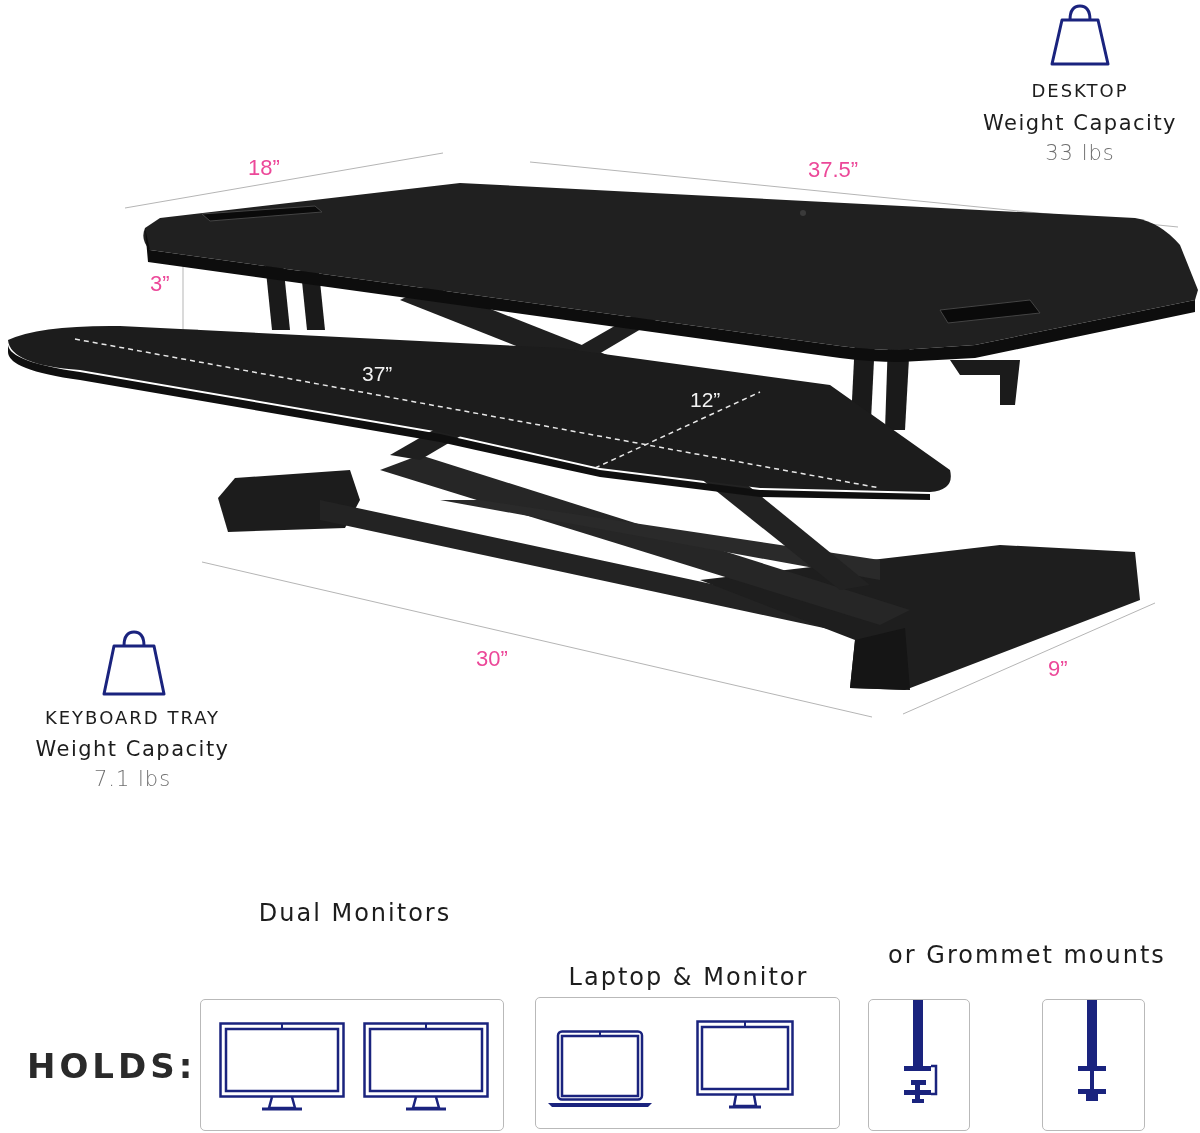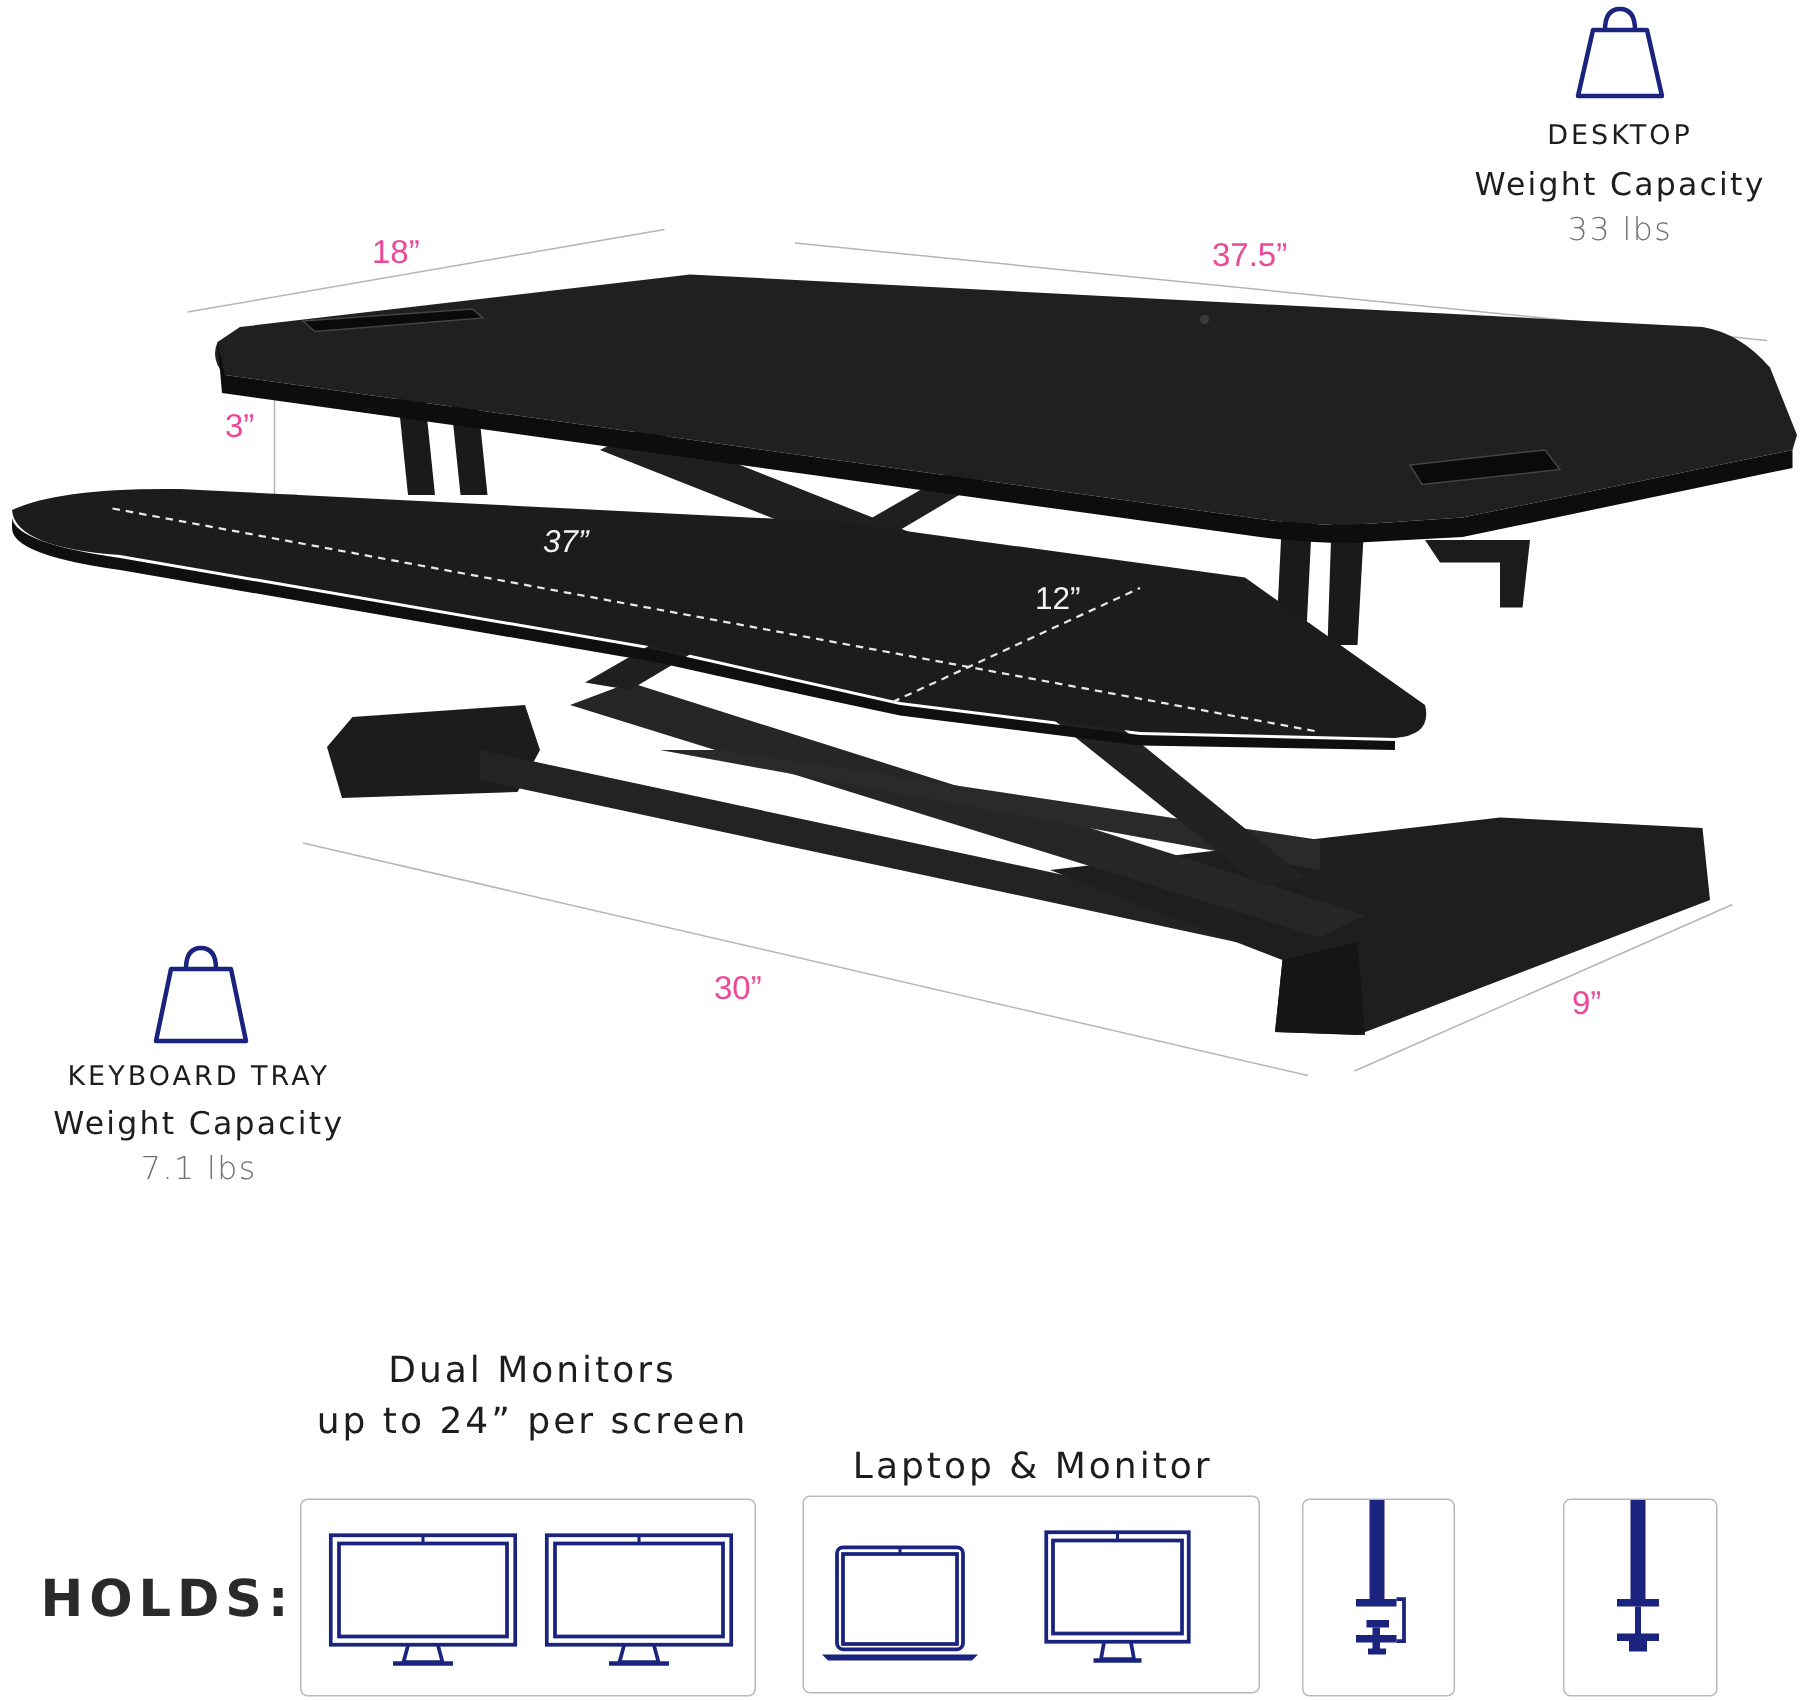--- a/index.html
+++ b/index.html
@@ -57,21 +57,21 @@
 
     <path d="M202,214 L315,206 L322,212 L210,221 Z" fill="#0a0a0a" stroke="#444" stroke-width="1"></path>
     <path d="M940,310 L1030,300 L1040,313 L948,323 Z" fill="#0a0a0a" stroke="#444" stroke-width="1"></path>
     <circle cx="803" cy="213" r="3" fill="#3a3a3a"></circle>
   </svg>
 </div>
 
 <div class="abs dim" style="left:248px;top:155px;">18”</div>
 <div class="abs dim" style="left:808px;top:157px;">37.5”</div>
 <div class="abs dim" style="left:150px;top:271px;">3”</div>
-<div class="abs dim-white" style="left:362px;top:350px;font-style:italic;">37”</div>
+<div class="abs dim-white" style="left:362px;top:362px;">37”</div>
 <div class="abs dim-white" style="left:690px;top:388px;">12”</div>
 <div class="abs dim" style="left:476px;top:646px;">30”</div>
 <div class="abs dim" style="left:1048px;top:656px;">9”</div>
 
 <div class="abs" style="left:960px;top:0;width:240px;height:170px;">
   <div style="position:absolute;left:86px;top:2px;">
     <svg width="68" height="66" viewBox="0 0 68 66">
       <path d="M24,18 Q24,4 34,4 Q44,4 44,18" fill="none" stroke="#1a237e" stroke-width="3"></path>
       <path d="M16,18 L52,18 L62,62 L6,62 Z" fill="none" stroke="#1a237e" stroke-width="3" stroke-linejoin="round"></path>
     </svg>
@@ -90,21 +90,20 @@
   </div>
   <div class="cap-title abs" style="left:0;top:82px;width:265px;">KEYBOARD TRAY</div>
   <div class="cap-sub abs" style="left:0;top:112px;width:265px;">Weight Capacity</div>
   <div class="cap-val abs" style="left:0;top:142px;width:265px;">7.1 lbs</div>
 </div>
 
 <div class="abs holds" style="left:27px;top:1046px;">HOLDS:</div>
 
 <div class="abs feat-label" style="left:200px;top:896px;width:310px;">
   <div>Dual Monitors</div>
-  <div>up to 24” per screen</div>
 </div>
 <div class="abs feat-box" style="left:200px;top:999px;width:302px;width:302px;height:130px;">
   <div style="position:absolute;left:18px;top:22px;">
     <svg width="126" height="90" viewBox="0 0 126 90">
       <rect x="1.5" y="1.5" width="123" height="73" fill="none" stroke="#1a237e" stroke-width="2.5"></rect>
       <rect x="7" y="7" width="112" height="62" fill="none" stroke="#1a237e" stroke-width="2.5"></rect>
       <line x1="63" y1="1.5" x2="63" y2="7" stroke="#1a237e" stroke-width="2"></line>
       <path d="M53,75 L50,86 L76,86 L73,75" fill="none" stroke="#1a237e" stroke-width="2.5"></path>
       <line x1="43" y1="87" x2="83" y2="87" stroke="#1a237e" stroke-width="3"></line>
     </svg>
@@ -137,20 +136,21 @@
       <rect x="1.5" y="1.5" width="95" height="73" fill="none" stroke="#1a237e" stroke-width="2.5"></rect>
       <rect x="6" y="7" width="86" height="62" fill="none" stroke="#1a237e" stroke-width="2.5"></rect>
       <line x1="49" y1="1.5" x2="49" y2="7" stroke="#1a237e" stroke-width="2"></line>
       <path d="M40,75 L38,86 L60,86 L58,75" fill="none" stroke="#1a237e" stroke-width="2.5"></path>
       <line x1="33" y1="87" x2="65" y2="87" stroke="#1a237e" stroke-width="3"></line>
     </svg>
   </div>
 </div>
 
 <div class="abs feat-label" style="left:868px;top:938px;width:318px;">
+  <div>or Grommet mounts</div>
 </div>
 <div class="abs feat-box" style="left:868px;top:999px;width:100px;height:130px;">
   <div style="position:absolute;left:32px;top:0;">
     <svg width="40" height="110" viewBox="0 0 40 110">
       <rect x="12" y="0" width="10" height="68" fill="#1a237e"></rect>
       <rect x="3" y="66" width="27" height="5" fill="#1a237e"></rect>
       <path d="M30,66 L35,66 L35,94 L30,94" fill="none" stroke="#1a237e" stroke-width="2.5"></path>
       <rect x="10" y="80" width="15" height="5" fill="#1a237e"></rect>
       <rect x="3" y="90" width="27" height="5" fill="#1a237e"></rect>
       <rect x="14" y="85" width="5" height="15" fill="#1a237e"></rect>

